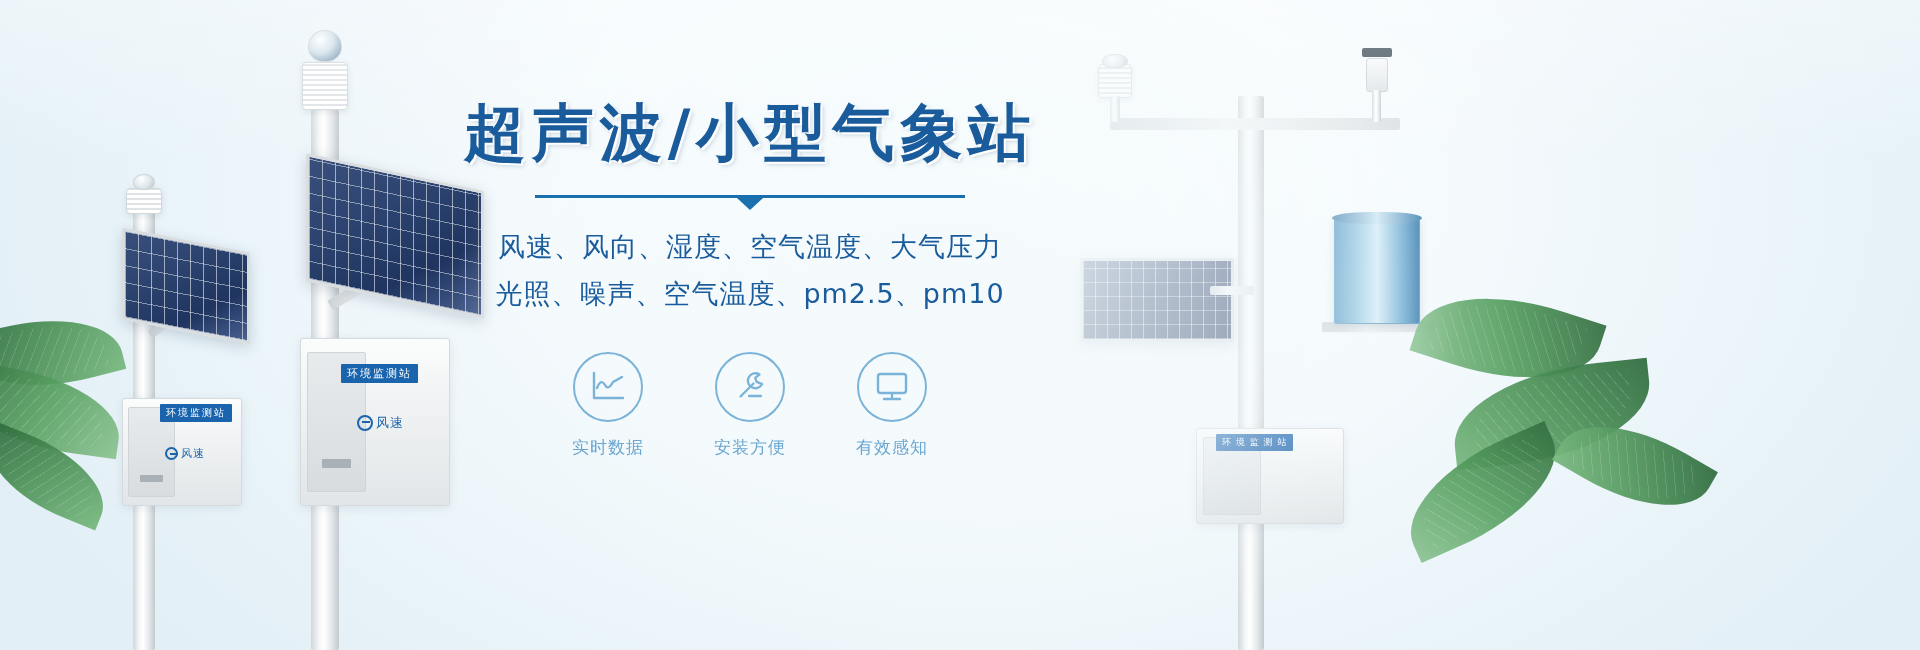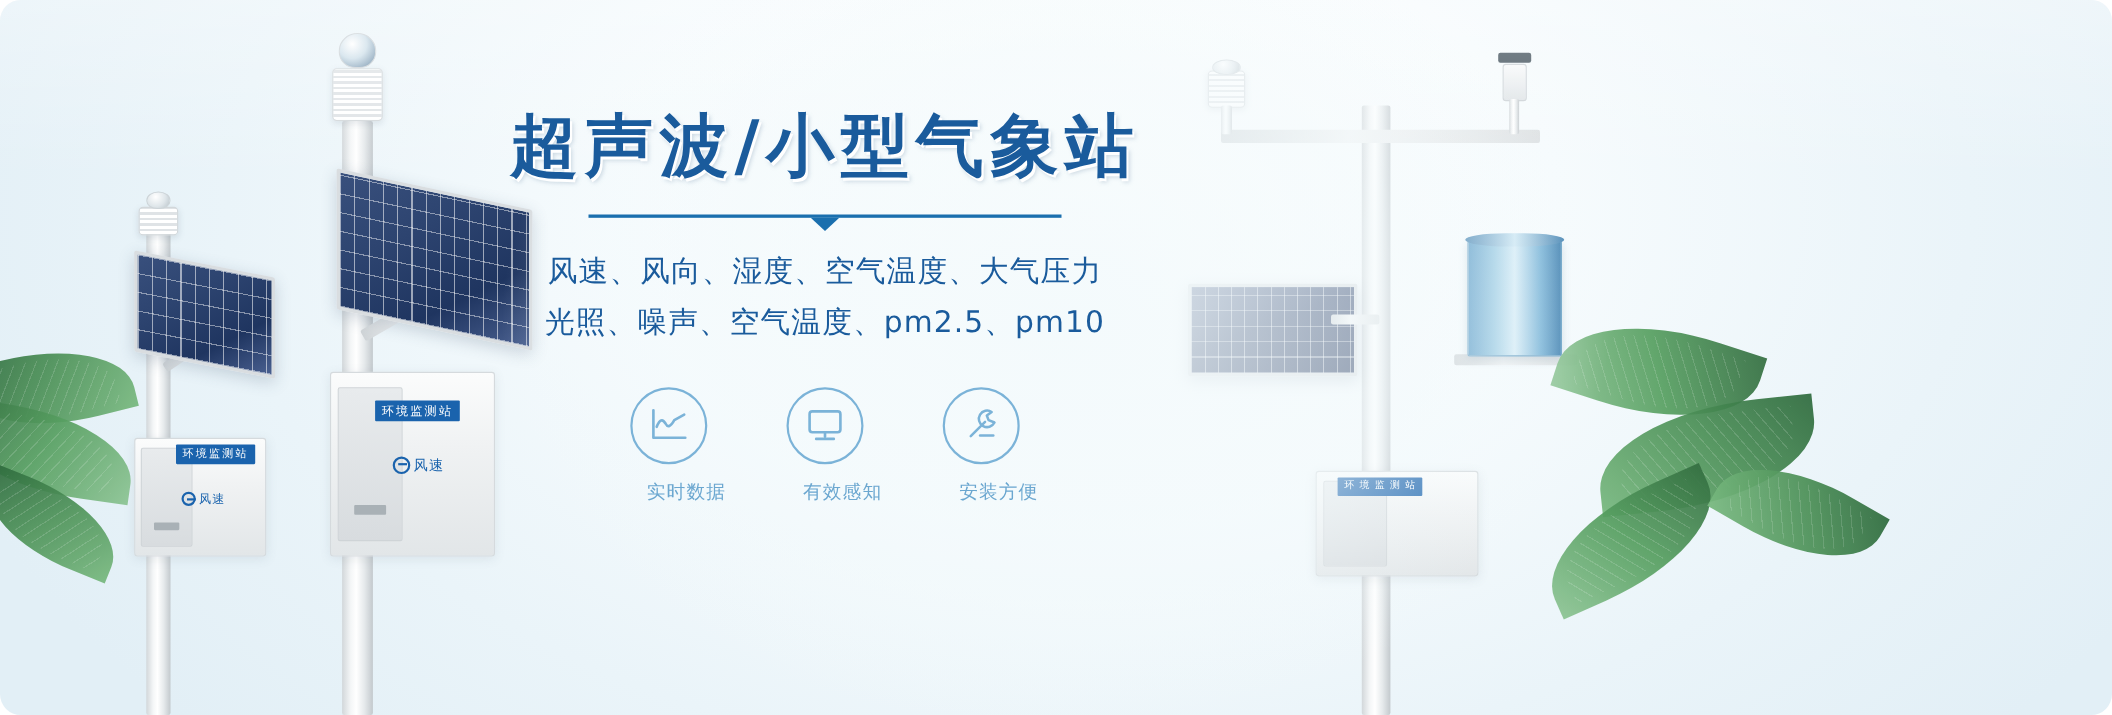--- a/index.html
+++ b/index.html
@@ -9,21 +9,20 @@
     font-family:"Liberation Sans", sans-serif;
     overflow:hidden;
   }
   #banner {
     position:relative;
     width:1920px; height:650px;
     background:
       radial-gradient(ellipse 1100px 700px at 52% 30%, #ffffff 0%, #f6fbfd 38%, #eaf4f9 72%, #e2eff6 100%),
       linear-gradient(160deg,#f2f9fc 0%, #e8f3f9 50%, #dfecf4 100%);
     overflow:hidden;
-    border-radius:19px;
   }
 
   
   .scene { position:absolute; inset:0; }
 
   
   .pole {
     position:absolute;
     background:linear-gradient(90deg,#d2d7da 0%,#f4f6f7 28%,#ffffff 46%,#e6eaec 72%,#c3c9cd 100%);
     border-radius:2px;
@@ -196,21 +195,21 @@
     line-height:1.75;
     white-space:nowrap;
   }
 
   .features {
     display:flex;
     justify-content:center;
     gap:38px;
     margin-top:34px;
   }
-  .feature { width:104px; text-align:right; }
+  .feature { width:104px; text-align:center; }
   .f-circle {
     width:70px; height:70px; margin:0 auto;
     border:2px solid #7bb3d8;
     border-radius:50%;
     display:flex; align-items:center; justify-content:center;
   }
   .f-circle svg { display:block; }
   .f-label {
     margin-top:14px;
     font-family:"DejaVu Sans", sans-serif;
@@ -316,35 +315,35 @@
             <path d="M5 3 L5 28 L34 28" fill="none" stroke="#7bb3d8" stroke-width="2.4" stroke-linecap="round" stroke-linejoin="round"></path>
             <path d="M8 18 Q12 8 16 15 Q19 21 24 12 L33 7" fill="none" stroke="#7bb3d8" stroke-width="2.4" stroke-linecap="round" stroke-linejoin="round"></path>
           </svg>
         </div>
         <div class="f-label">实时数据</div>
       </div>
 
 
       <div class="feature">
         <div class="f-circle">
+          <svg width="38" height="38" viewBox="0 0 38 38">
+            <path d="M28.5 6.5 a7.5 7.5 0 1 0 2.6 9.6 l-5.4-2.2 -1.6-4.1 z" fill="none" stroke="#7bb3d8" stroke-width="2.3" stroke-linejoin="round"></path>
+            <path d="M22.5 15.5 L9.5 28.5" fill="none" stroke="#7bb3d8" stroke-width="2.3" stroke-linecap="round"></path>
+            <path d="M18 28 L30 28" fill="none" stroke="#7bb3d8" stroke-width="2.3" stroke-linecap="round"></path>
+          </svg>
+        </div>
+        <div class="f-label">安装方便</div>
+      </div>
+
+      <div class="feature">
+        <div class="f-circle">
           <svg width="38" height="32" viewBox="0 0 38 32">
             <rect x="5" y="3" width="28" height="19" rx="2.5" fill="none" stroke="#7bb3d8" stroke-width="2.4"></rect>
             <path d="M19 22 L19 26" fill="none" stroke="#7bb3d8" stroke-width="2.4" stroke-linecap="round"></path>
             <path d="M11 28 L27 28" fill="none" stroke="#7bb3d8" stroke-width="2.4" stroke-linecap="round"></path>
           </svg>
         </div>
         <div class="f-label">有效感知</div>
       </div>
 
-      <div class="feature">
-        <div class="f-circle">
-          <svg width="38" height="38" viewBox="0 0 38 38">
-            <path d="M28.5 6.5 a7.5 7.5 0 1 0 2.6 9.6 l-5.4-2.2 -1.6-4.1 z" fill="none" stroke="#7bb3d8" stroke-width="2.3" stroke-linejoin="round"></path>
-            <path d="M22.5 15.5 L9.5 28.5" fill="none" stroke="#7bb3d8" stroke-width="2.3" stroke-linecap="round"></path>
-            <path d="M18 28 L30 28" fill="none" stroke="#7bb3d8" stroke-width="2.3" stroke-linecap="round"></path>
-          </svg>
-        </div>
-        <div class="f-label">安装方便</div>
-      </div>
-
     </div>
   </div>
 </div>
 
 </body></html>

